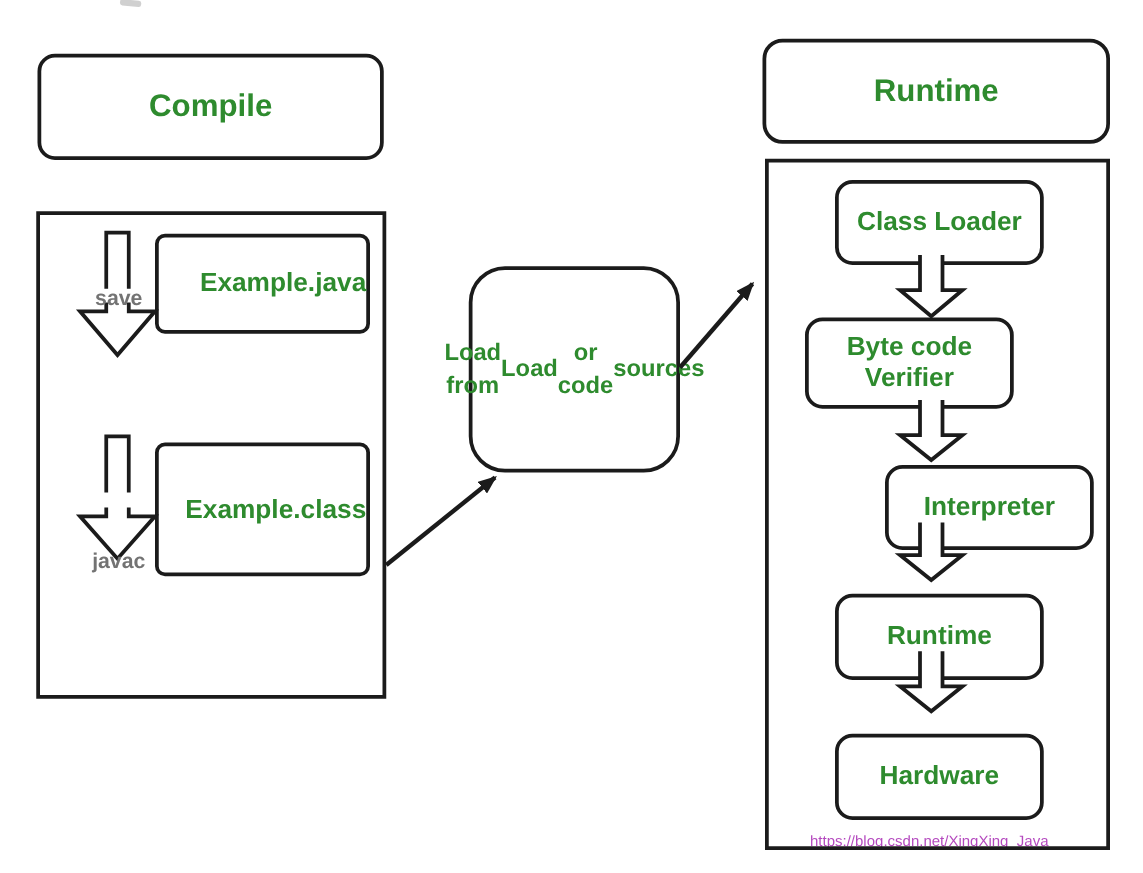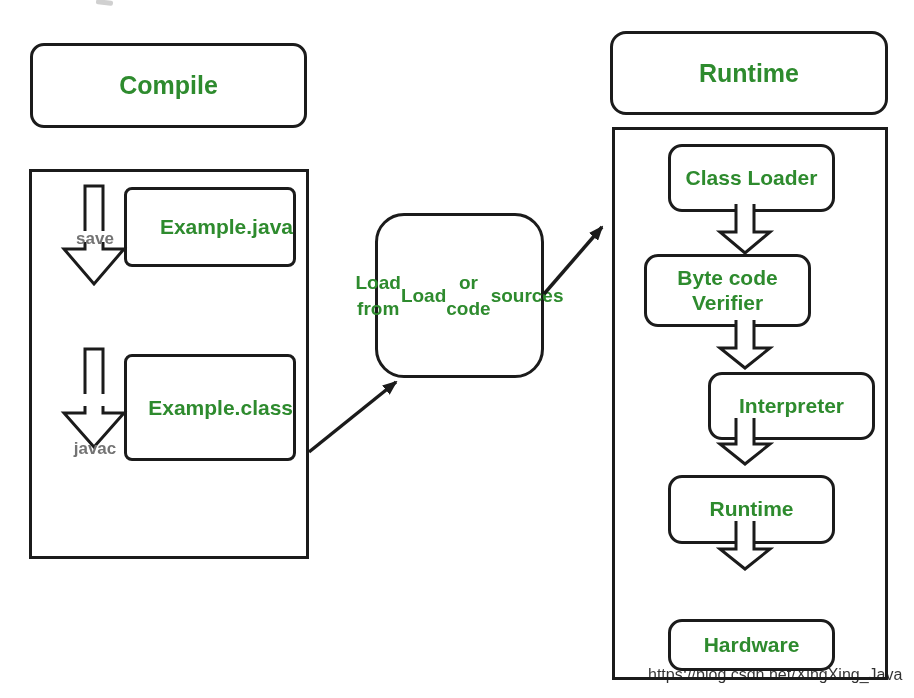--- a/index.html
+++ b/index.html
@@ -19,21 +19,21 @@
   .title-box{border-radius:14px;font-size:25px;}
   .file-box{border-radius:8px;font-size:21px;justify-content:flex-end;}
   .stage-box{border-radius:14px;font-size:21px;line-height:1.15;padding:2px 6px;}
   .loader-box{border-radius:29px;font-size:19px;line-height:1.32;}
   .arrow-label{
     position:absolute;z-index:6;color:#737373;font-weight:bold;font-size:17px;
     text-align:center;
   }
   #flow-svg{position:absolute;left:0;top:0;z-index:5;pointer-events:none;}
   #watermark{
-    position:absolute;z-index:1;color:#000000;opacity:0.8;font-size:16px;
+    position:absolute;z-index:1;color:#a21caf;opacity:0.8;font-size:12px;
     font-weight:normal;white-space:nowrap;
   }
   #speck{
     position:absolute;left:96px;top:0px;width:17px;height:5px;background:#aaaaaa;
     opacity:0.55;border-radius:2px;transform:rotate(6deg);z-index:1;
   }
 </style>
 </head>
 <body>
 
@@ -78,21 +78,21 @@
   </div>
   <div class="box stage-box" style="left:644px;top:254px;width:167px;height:73px;">
     <span>Byte code Verifier</span>
   </div>
   <div class="box stage-box" style="left:668px;top:372px;width:167px;height:68px;margin-left:40px;">
     <span>Interpreter</span>
   </div>
   <div class="box stage-box" style="left:668px;top:475px;width:167px;height:69px;">
     <span>Runtime</span>
   </div>
-  <div class="box stage-box" style="left:668px;top:587px;width:167px;height:52px;margin-top:32px;">
+  <div class="box stage-box" style="left:668px;top:587px;width:167px;height:69px;">
     <span>Hardware</span>
   </div>
 
   <svg id="flow-svg" width="914" height="698" viewBox="0 0 914 698">
     <defs>
       <marker id="ah" markerWidth="15" markerHeight="12" refX="13" refY="6" orient="auto" markerUnits="userSpaceOnUse">
         <path d="M0 0 L15 6 L0 12 z" fill="#1b1b1b"></path>
       </marker>
     </defs>
 

